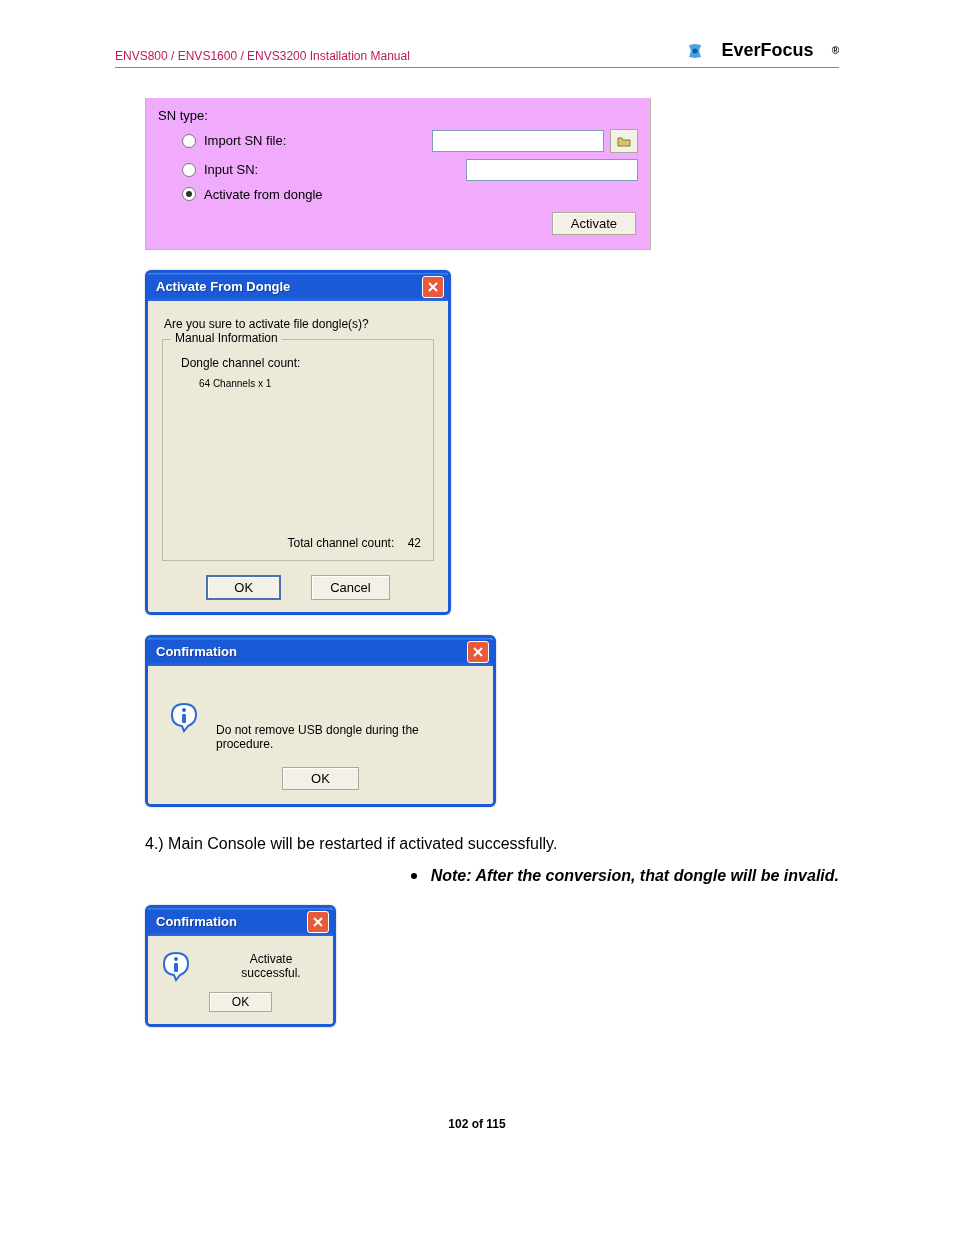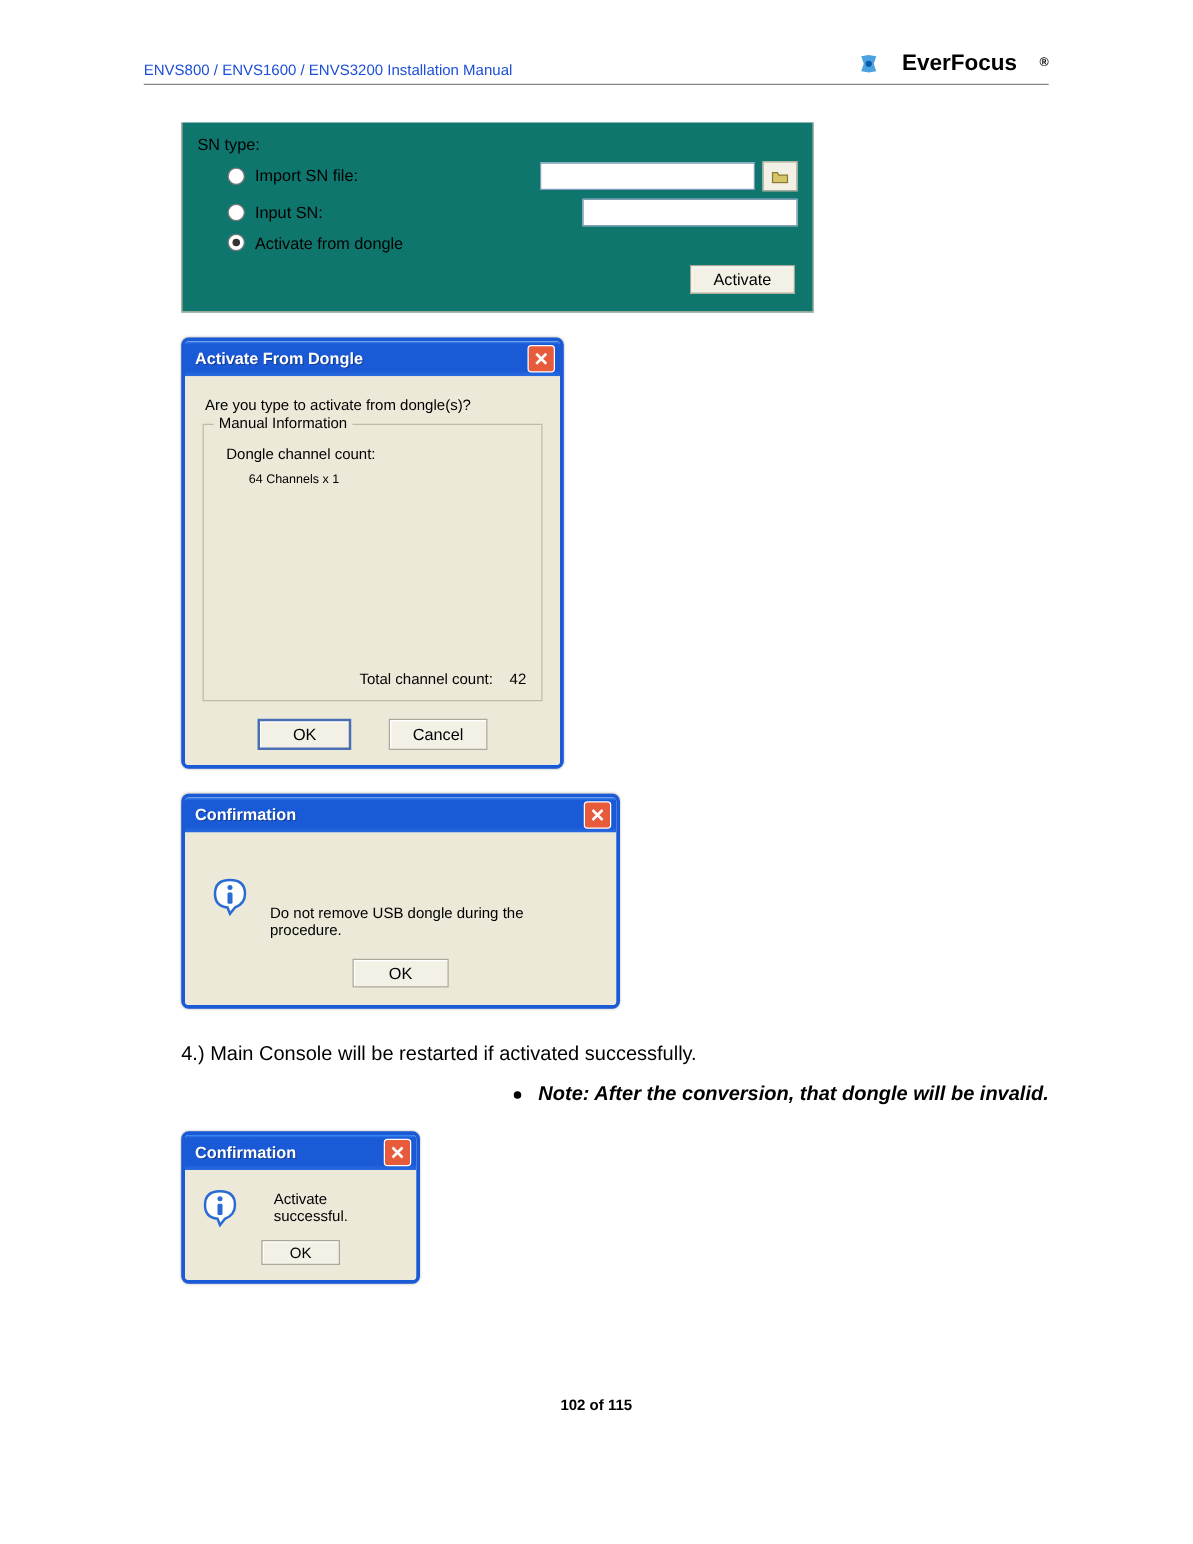--- a/index.html
+++ b/index.html
@@ -14,21 +14,21 @@
     padding: 40px 115px 30px 115px;
   }
   .hdr {
     display: flex;
     justify-content: space-between;
     align-items: baseline;
     border-bottom: 1px solid #888;
     padding-bottom: 4px;
     margin-bottom: 30px;
   }
-  .hdr-left { font-size: 12px; color: #1d4ed8; }
+  .hdr-left { font-size: 12px; color: #be185d; }
   .hdr-right { font-size: 18px; font-weight: bold; color: #000; display: flex; align-items: center; gap:18px;}
   .logo-mark {
     display:inline-block; width:18px; height:18px;
     background:#fff; border:0; position:relative;
   }
   .logo-mark svg { width:18px; height:18px; }
 
   .win-xp {
     border: 3px solid #1a5ad7;
     border-radius: 6px;
@@ -57,21 +57,21 @@
   .closebox svg{width:12px;height:12px;}
 
   .panel {
     background:#ece9d8;
     padding:6px 10px 10px 10px;
   }
 
   .sn-panel {
     border:1px solid #c0bba7;
     border-top:none;
-    background:#0f766e;
+    background:#f0abfc;
     width:480px;
     padding:10px 12px 14px 12px;
     margin-left:30px;
   }
   .sn-row {
     display:flex;align-items:center;margin:6px 0;
   }
   .radio {
     width:12px;height:12px;border:1px solid #777;border-radius:50%;
     margin:0 8px 0 24px;display:inline-flex;align-items:center;justify-content:center;
@@ -108,21 +108,21 @@
   .info-row{display:flex;align-items:center;gap:16px;margin:6px 0 16px 6px;}
   .info-icon{width:32px;height:32px;flex:0 0 32px;}
   .center-btn{display:flex;justify-content:center;}
 
   .body-text{margin:28px 0 14px 30px;font-size:16px;}
   .note-row{margin:10px 0 20px 60px;font-size:16px;font-style:italic;font-weight:bold;display:flex;align-items:center;gap:14px;justify-content:flex-end;}
   .bullet{width:6px;height:6px;background:#000;border-radius:50%;}
 
   .dlg3{width:185px;margin-left:30px;}
   .dlg3 .body{padding:10px 10px 12px 10px;}
-  .dlg3 .info-row{gap:27px;margin:4px 0 10px 2px;}
+  .dlg3 .info-row{gap:27px;margin:4px 0 10px 2px;text-align:center;}
 
   .footer{
     text-align:center;font-size:12px;font-weight:bold;margin-top:90px;
   }
 </style>
 </head>
 <body>
 
 <div class="page">
 
@@ -174,21 +174,21 @@
   <div class="win-xp dlg1">
     <div class="titlebar">
       <span>Activate From Dongle</span>
       <span class="closebox">
         <svg viewBox="0 0 12 12">
             <path d="M2 2 L10 10 M10 2 L2 10" stroke="#fff" stroke-width="2"></path>
           </svg>
       </span>
     </div>
     <div class="body panel">
-      <div style="font-size:12px;margin:4px 0 2px 2px;">Are you type to activate from dongle(s)?</div>
+      <div style="font-size:12px;margin:4px 0 2px 2px;">Are you sure to activate file dongle(s)?</div>
       <div class="grp">
         <span class="grp-title">Manual Information</span>
         <div style="font-size:12px;margin:6px 0 4px 6px;">Dongle channel count:</div>
         <div style="font-size:10px;margin:4px 0 0 24px;">64 Channels x 1</div>
         <div class="total-row">
           <span>Total channel count:</span>
           &nbsp;&nbsp;
           <span>42</span>
         </div>
       </div>

